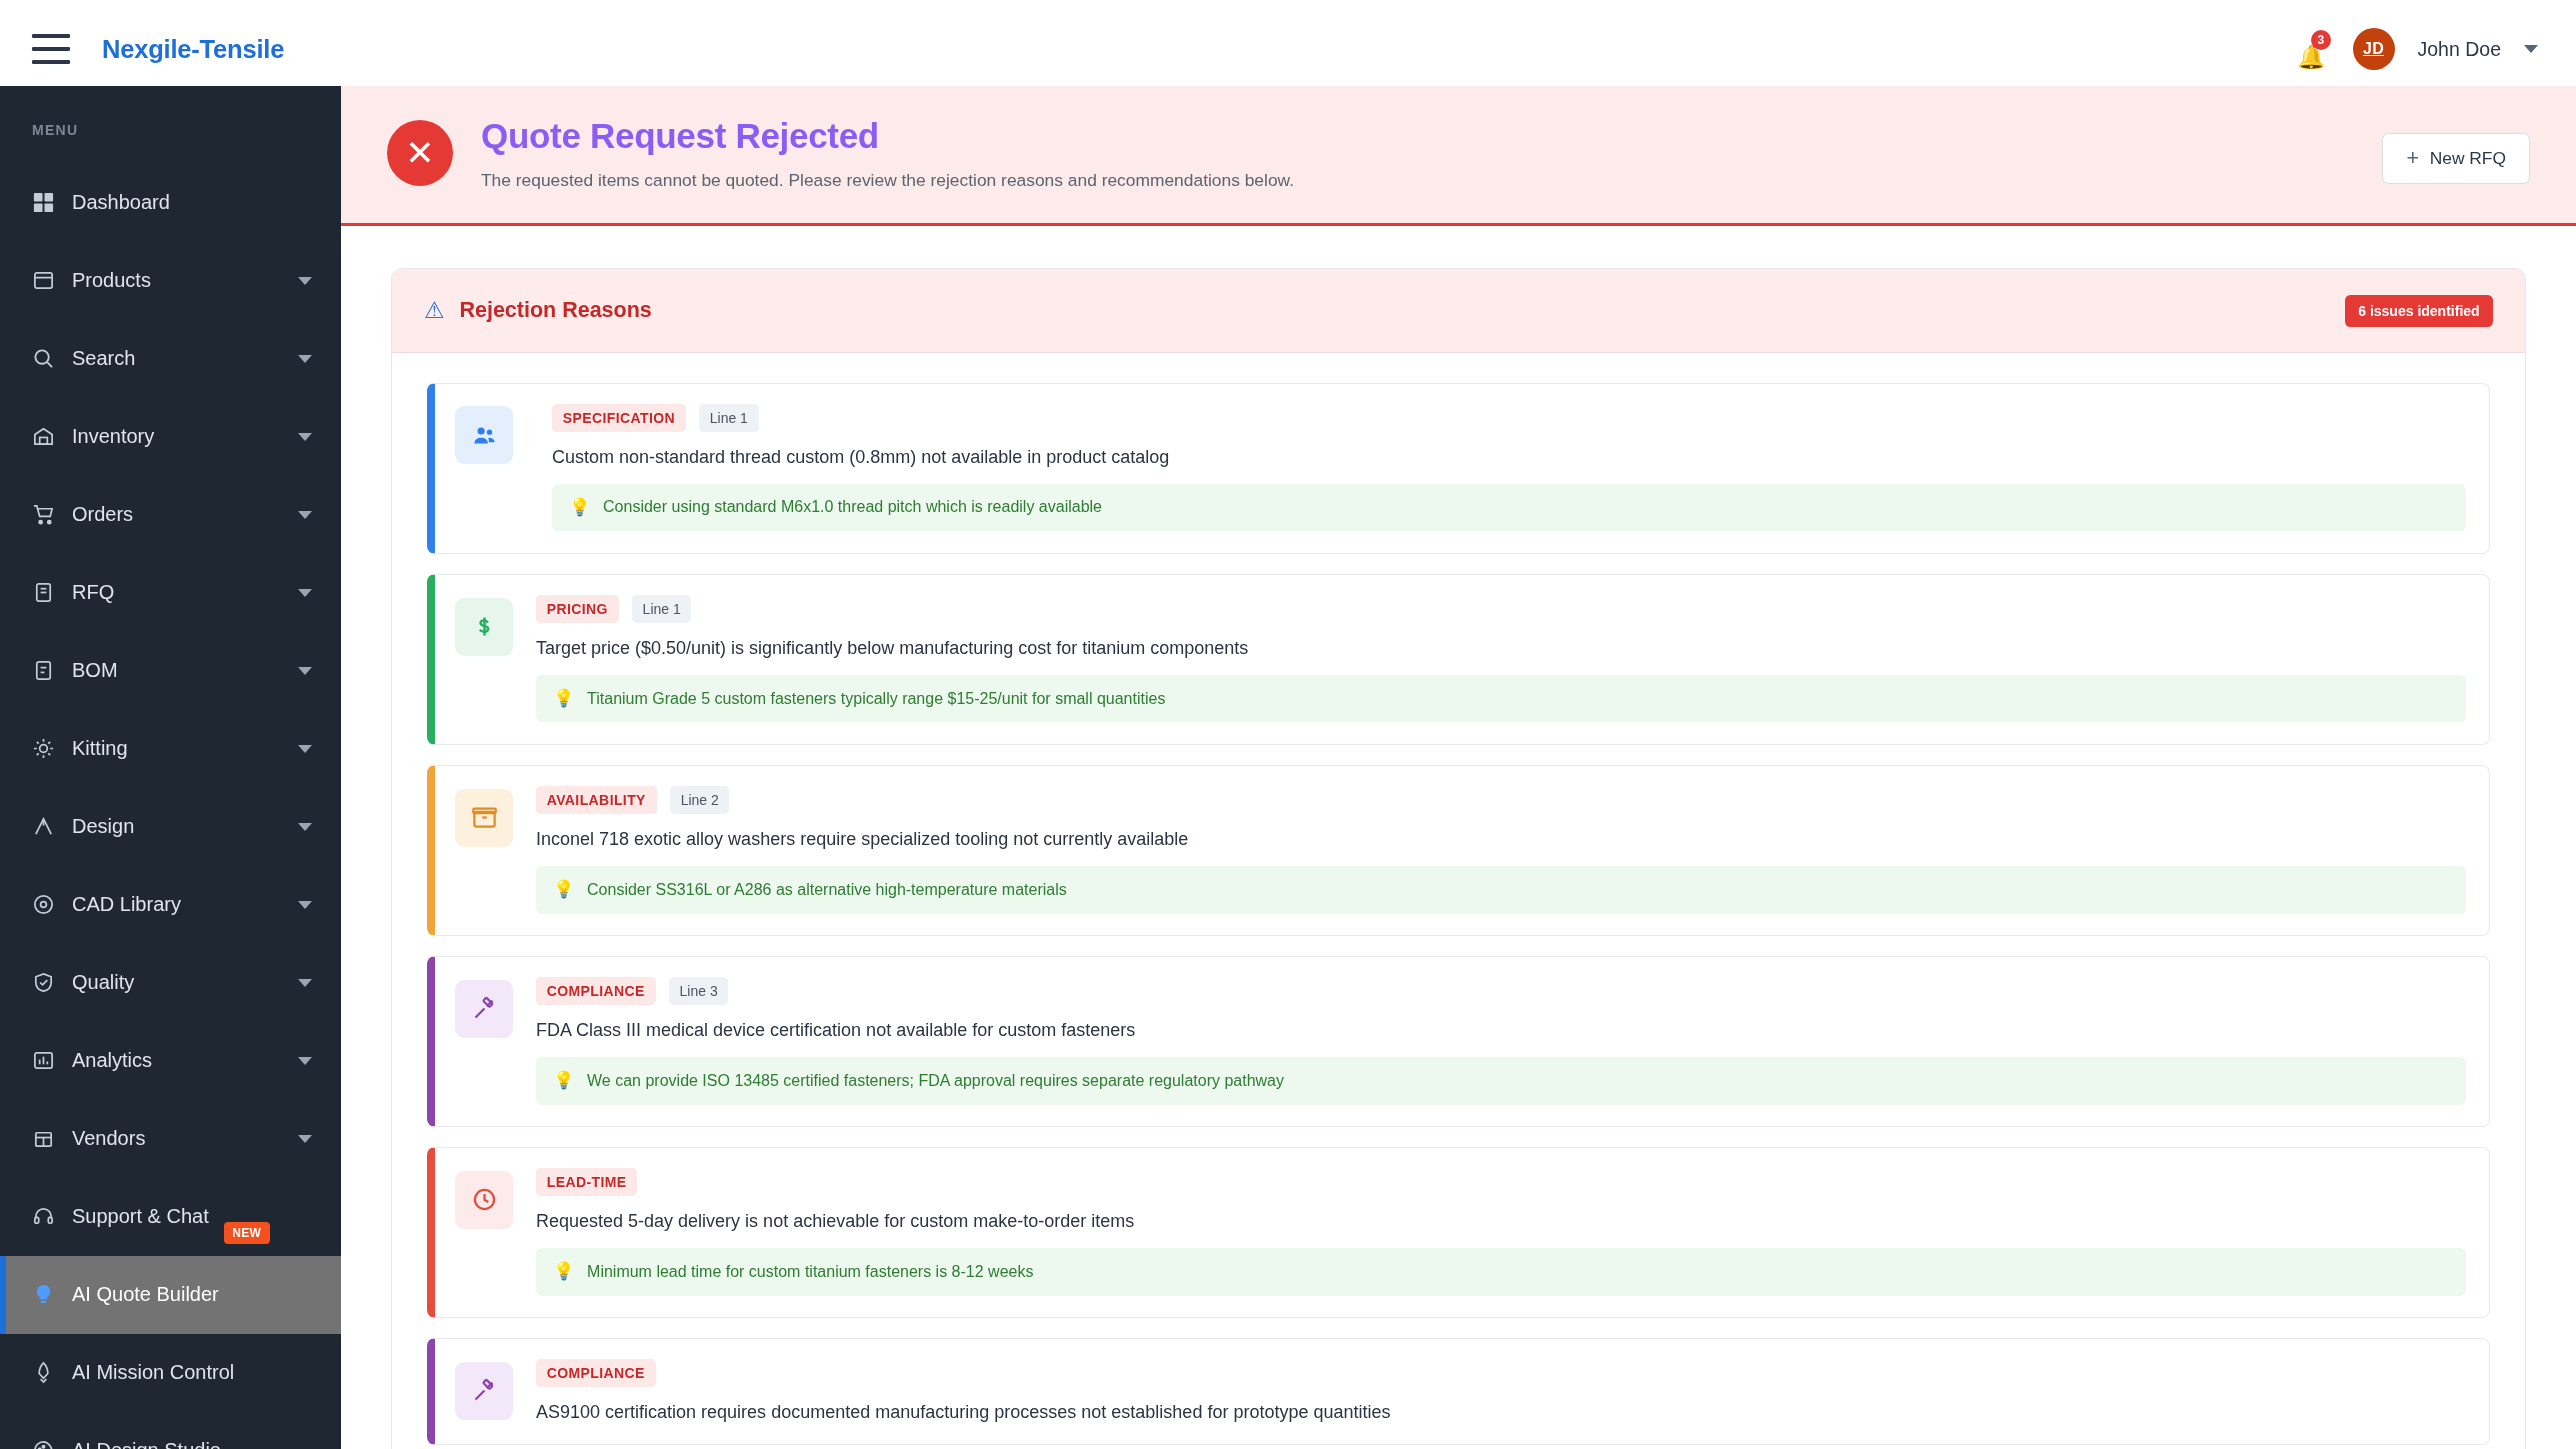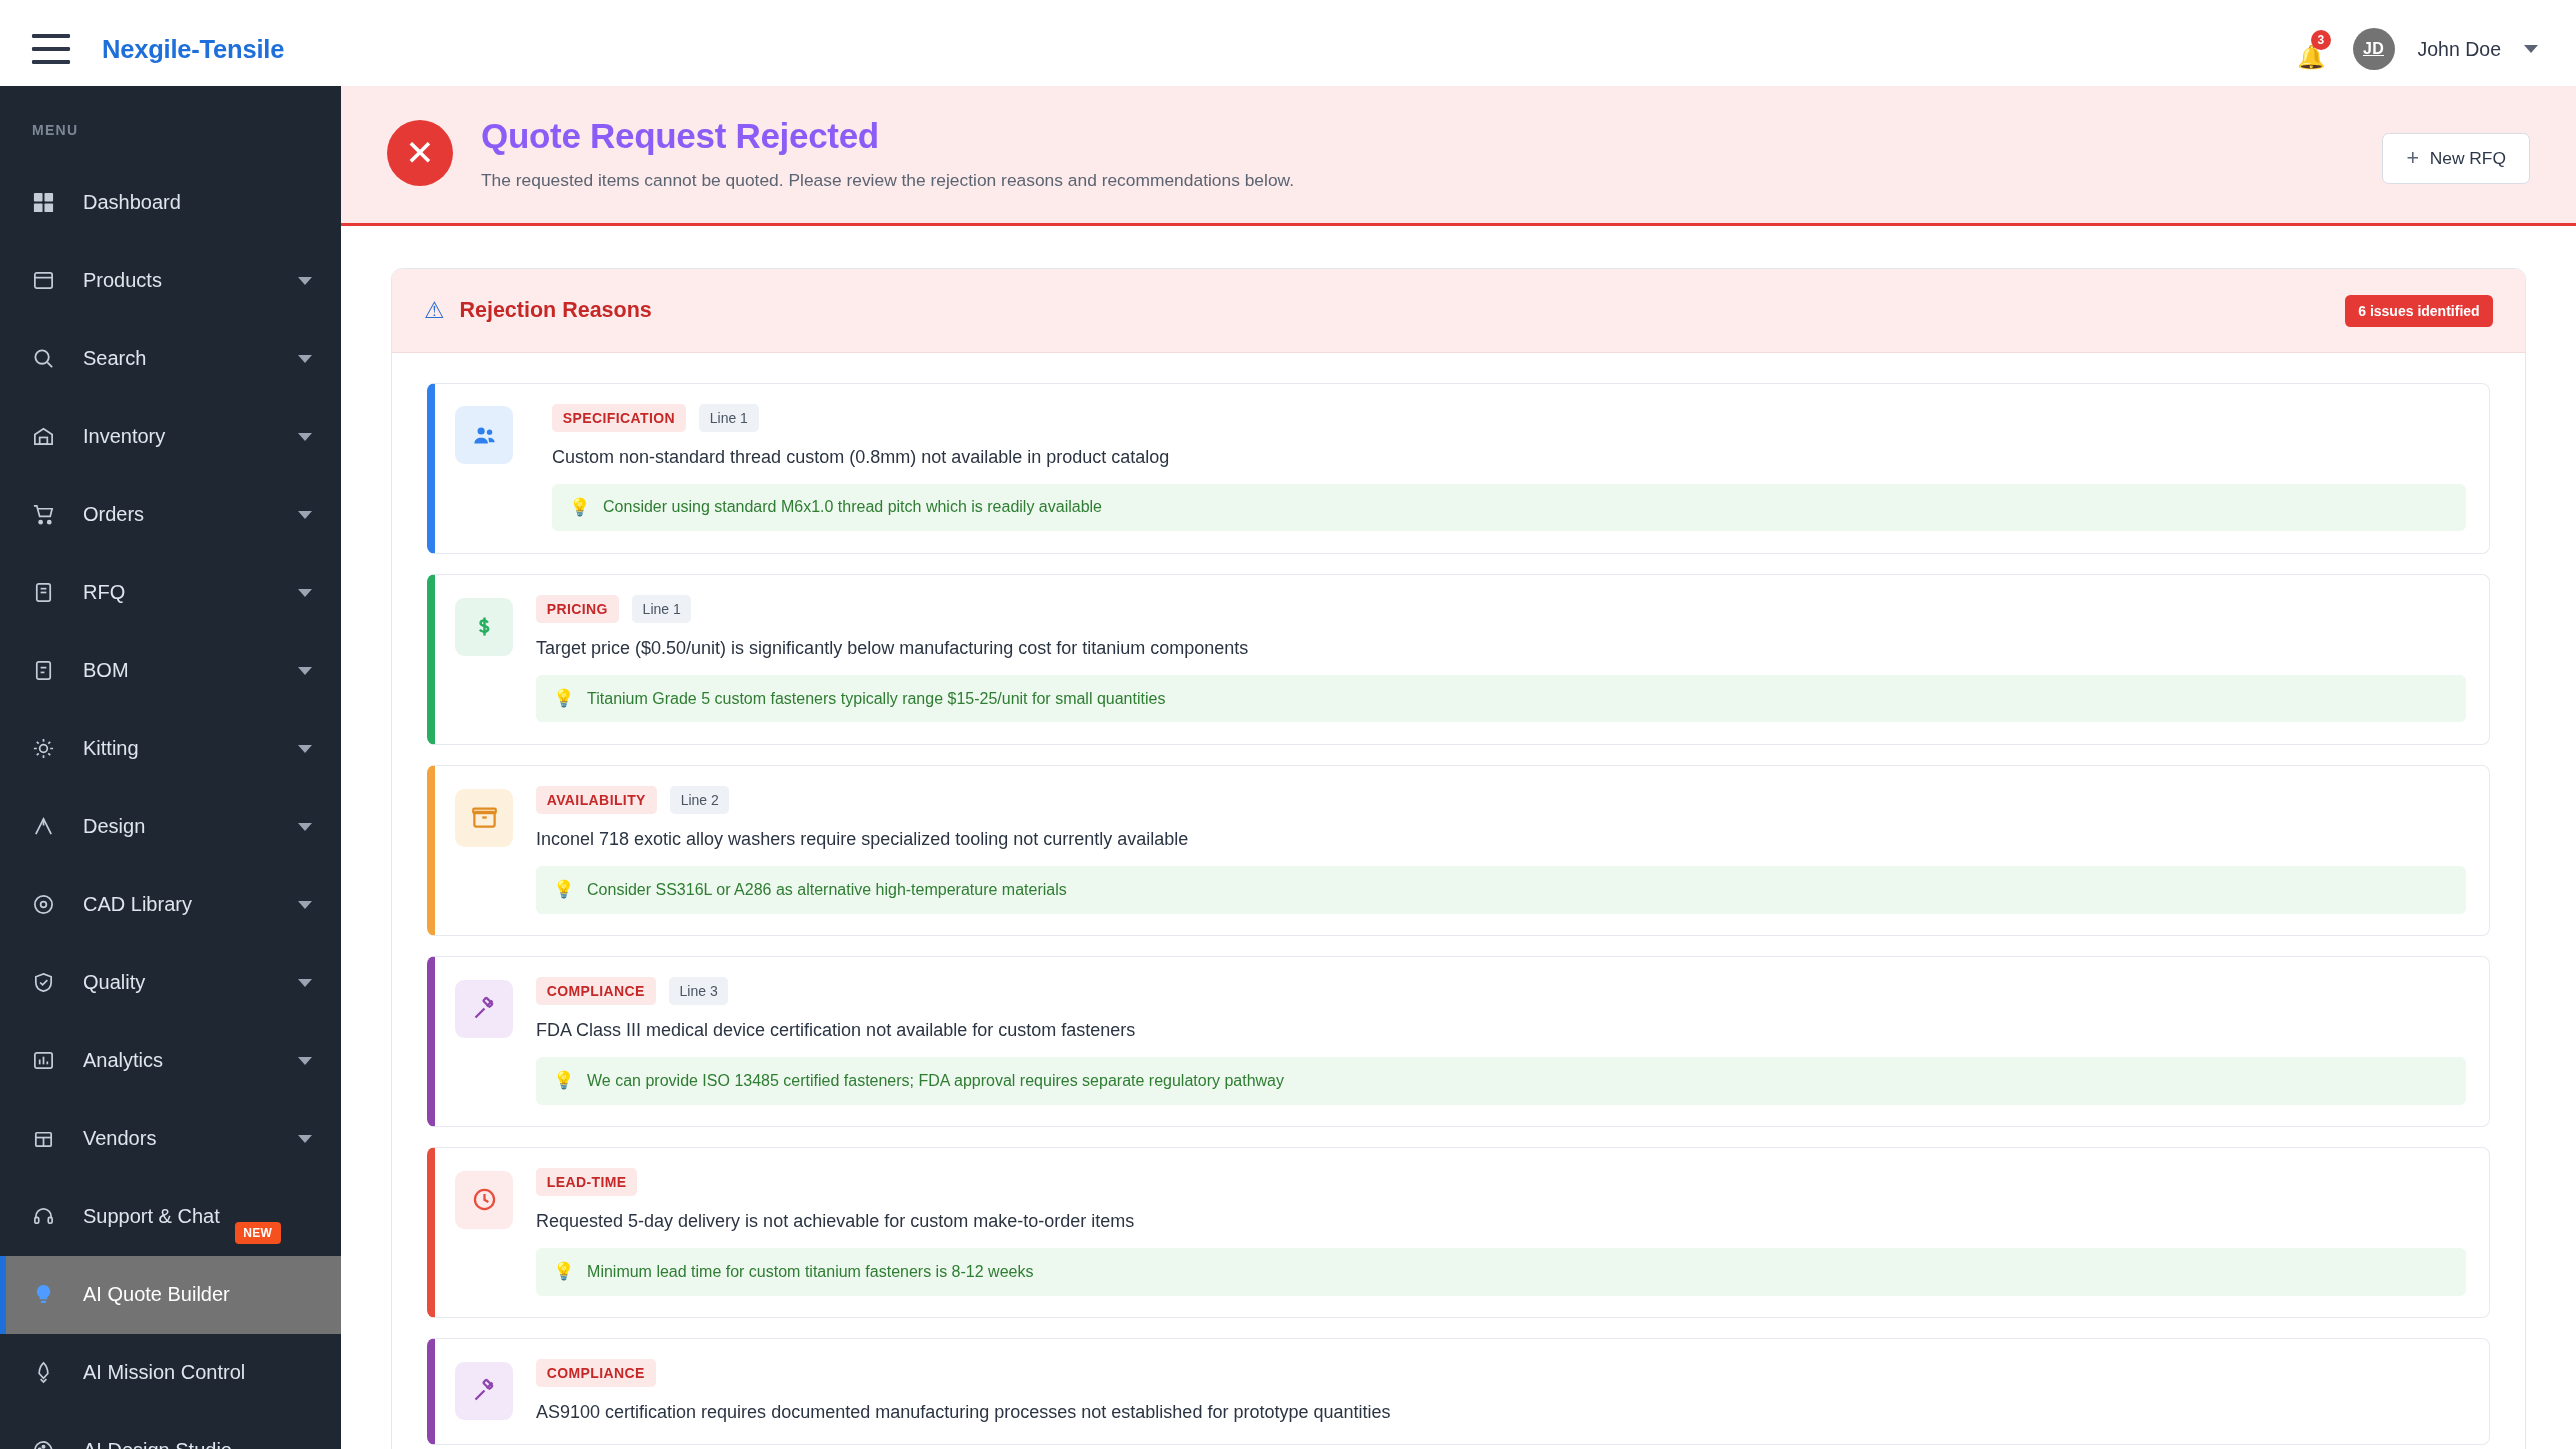--- a/index.html
+++ b/index.html
@@ -50,21 +50,21 @@
     color: #fff;
     font-size: 12px;
     font-weight: bold;
     min-width: 20px; height: 20px;
     border-radius: 10px;
     display: flex; align-items: center; justify-content: center;
     padding: 0 4.7px;
   }
   .avatar {
     width: 42px; height: 42px; border-radius: 50%;
-    background: #737373; color: #fff;
+    background: #c2410c; color: #fff;
     font-size: 16px; font-weight: bold;
     display: flex; align-items: center; justify-content: center;
     letter-spacing: 0.3px;
     text-decoration: underline;
   }
   .user-name { font-size: 19.5px; color: #2d3748; }
   .chev-small {
     width: 0; height: 0;
     border-left: 7.4px solid transparent;
     border-right: 7.4px solid transparent;
@@ -100,21 +100,21 @@
     color: #dfe5ec;
     cursor: pointer;
     position: relative;
   }
   .nav-item .ico {
     width: 36px;
     flex: 0 0 36px;
     display: flex; align-items: center; justify-content: flex-start;
     color: #c4ccd8;
   }
-  .nav-item .label { margin-left: 15px; white-space: nowrap; }
+  .nav-item .label { margin-left: 4px; white-space: nowrap; }
   .nav-item .chev {
     margin-left: auto;
     width: 0; height: 0;
     border-left: 7.4px solid transparent;
     border-right: 7.4px solid transparent;
     border-top: 8.7px solid #9aa4b2;
   }
   .nav-item.active {
     background: #737373;
     color: #ffffff;

